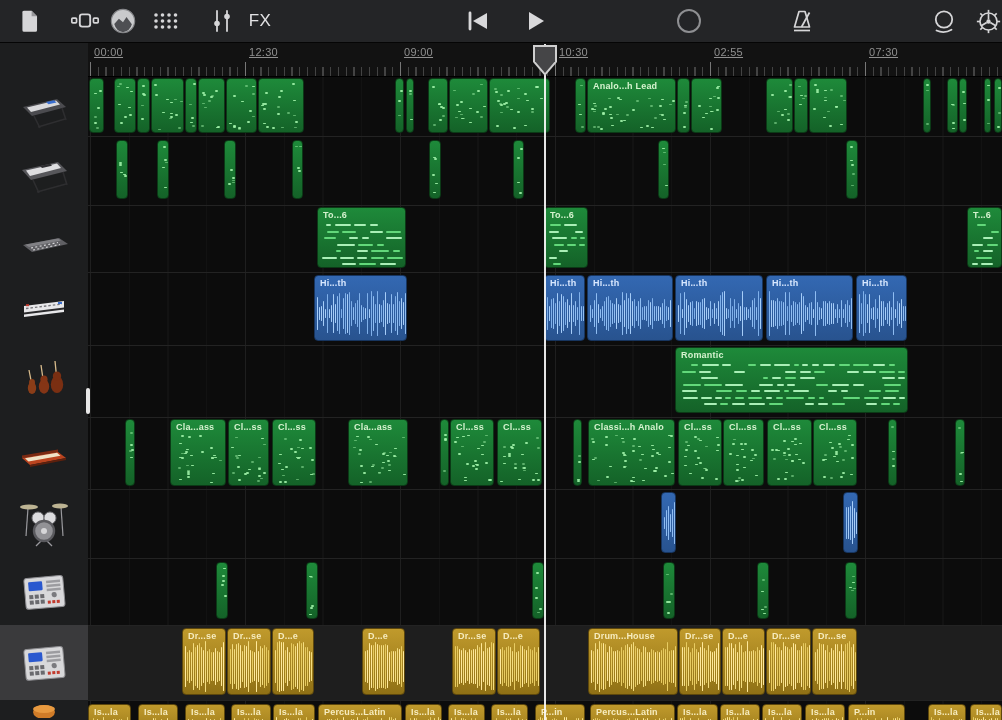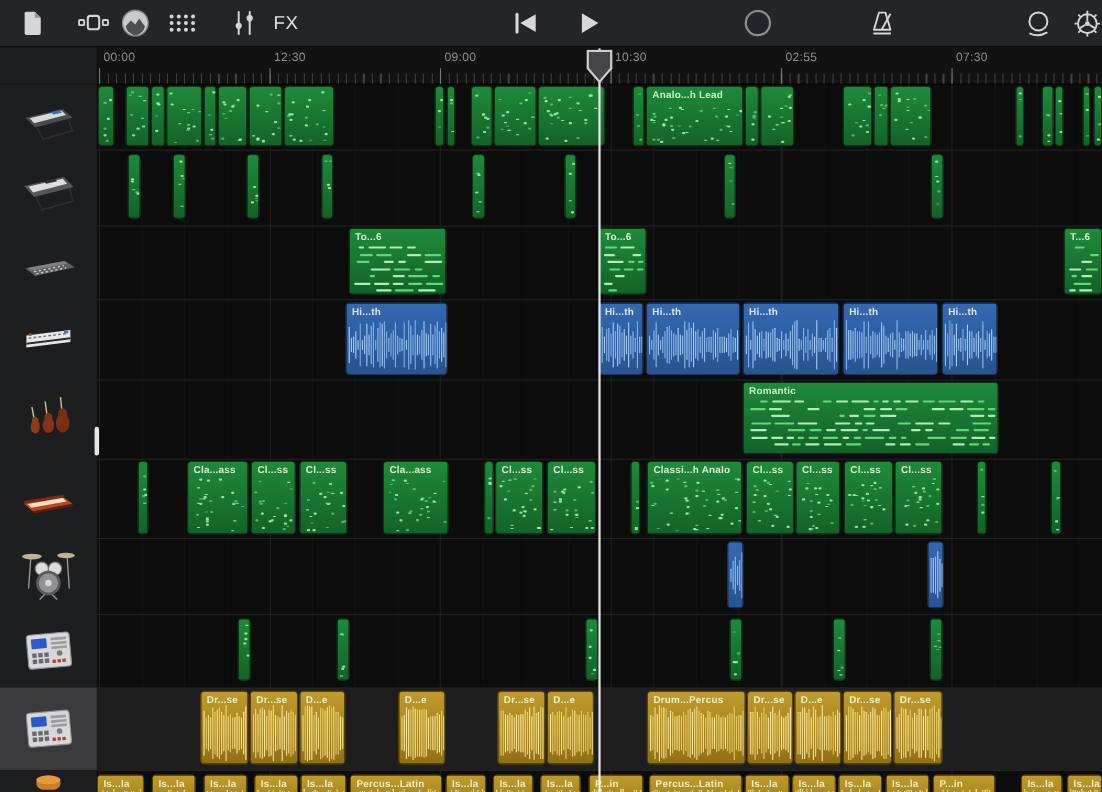--- a/index.html
+++ b/index.html
@@ -13,21 +13,21 @@
   .tbtn .icon{display:flex;align-items:center;justify-content:center;}
   .tlabel{font-size:17px;letter-spacing:.5px;color:#e2e2e4;font-weight:400;}
   
   #corner{position:absolute;left:0;top:42px;width:88px;height:34px;background:#1d1e1f;z-index:30;}
   #ruler{position:absolute;left:88px;top:42px;width:914px;height:34px;background:#121212;
          border-bottom:1px solid #000;z-index:25;}
   #ruler .minors{position:absolute;left:0;bottom:0;width:100%;height:9px;
      background:repeating-linear-gradient(90deg,#4c4c4c 0 1px,transparent 1px 7.75px);
      background-position:2px 0;opacity:.85;}
   .majortick{position:absolute;bottom:0;width:1px;height:14px;background:#777;}
-  .rlabeltime{position:absolute;top:4px;font-size:11px;color:#8f8f8f;letter-spacing:.3px;}
+  .rlabeltime{position:absolute;top:4px;font-size:11px;color:#8f8f8f;letter-spacing:.3px;text-decoration:underline;}
   
   #sidebar{position:absolute;left:0;top:76px;width:88px;height:644px;background:#1d1e1f;z-index:20;}
   .cell{position:absolute;left:0;width:88px;display:flex;align-items:center;justify-content:center;}
   .cell.sel{background:#3a3a3c;}
   #sbhandle{position:absolute;left:86px;top:388px;width:4px;height:26px;border-radius:3px;
             background:#e8e8e8;z-index:35;}
   
   #lanes{position:absolute;left:88px;top:76px;width:914px;height:644px;background:#0c0c0c;
     background-image:
       repeating-linear-gradient(90deg,rgba(255,255,255,.055) 0 1px,transparent 1px 155px),
@@ -1601,21 +1601,21 @@
       <div class="wbar" style="left: 26px; top: 20.2947px; height: 34.4105px; background: rgb(232, 204, 98);"></div>
       <div class="wbar" style="left: 28px; top: 21.1792px; height: 32.6415px; background: rgb(255, 233, 155);"></div>
       <div class="wbar" style="left: 30px; top: 16.6357px; height: 41.7286px; background: rgb(232, 204, 98);"></div>
       <div class="wbar" style="left: 32px; top: 20.0246px; height: 34.9507px; background: rgb(232, 204, 98);"></div>
       <div class="wbar" style="left: 34px; top: 21.1258px; height: 32.7484px; background: rgb(232, 204, 98);"></div>
       <div class="wbar" style="left: 36px; top: 18.4467px; height: 38.1067px; background: rgb(232, 204, 98);"></div>
       <div class="wbar" style="left: 38px; top: 23.3192px; height: 28.3616px; background: rgb(232, 204, 98);"></div>
       <div class="wbar" style="left: 40px; top: 18.2882px; height: 38.4235px; background: rgb(244, 221, 128);"></div>
     </div>
     <div class="region rg-yellow" style="left: 588px; top: 628px; width: 90px; height: 67px;">
-      <span class="rlabel">Drum...Percus</span>
+      <span class="rlabel">Drum...House</span>
       <div class="wbar" style="left: 2px; top: 21.1978px; height: 32.6043px; background: rgb(255, 233, 155);"></div>
       <div class="wbar" style="left: 4px; top: 22.3891px; height: 30.2217px; background: rgb(232, 204, 98);"></div>
       <div class="wbar" style="left: 6px; top: 14.0431px; height: 46.9138px; background: rgb(244, 221, 128);"></div>
       <div class="wbar" style="left: 8px; top: 19.7053px; height: 35.5895px; background: rgb(255, 233, 155);"></div>
       <div class="wbar" style="left: 10px; top: 12.0755px; height: 50.8491px; background: rgb(244, 221, 128);"></div>
       <div class="wbar" style="left: 12px; top: 14.4952px; height: 46.0095px; background: rgb(232, 204, 98);"></div>
       <div class="wbar" style="left: 14px; top: 14.4805px; height: 46.039px; background: rgb(255, 233, 155);"></div>
       <div class="wbar" style="left: 16px; top: 15.0095px; height: 44.981px; background: rgb(232, 204, 98);"></div>
       <div class="wbar" style="left: 18px; top: 23.2388px; height: 28.5223px; background: rgb(255, 233, 155);"></div>
       <div class="wbar" style="left: 20px; top: 17.3902px; height: 40.2196px; background: rgb(255, 233, 155);"></div>

